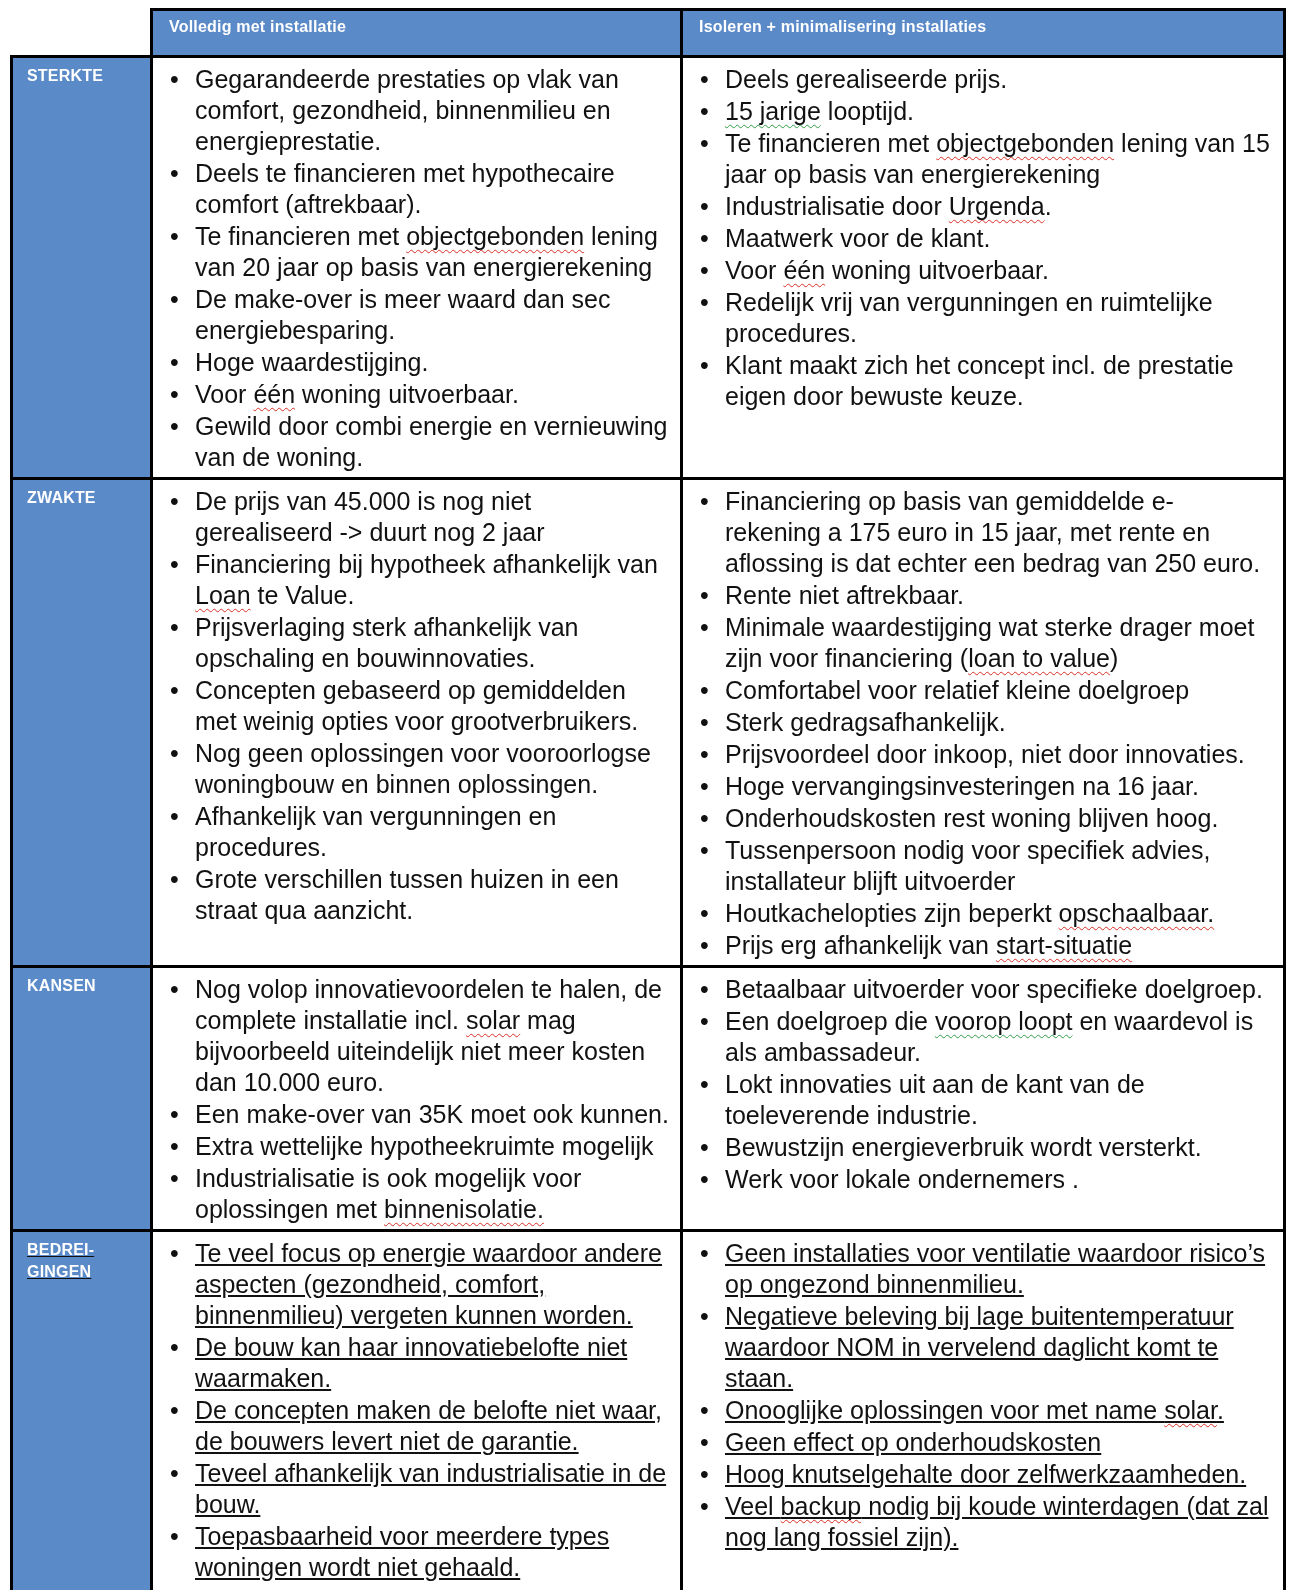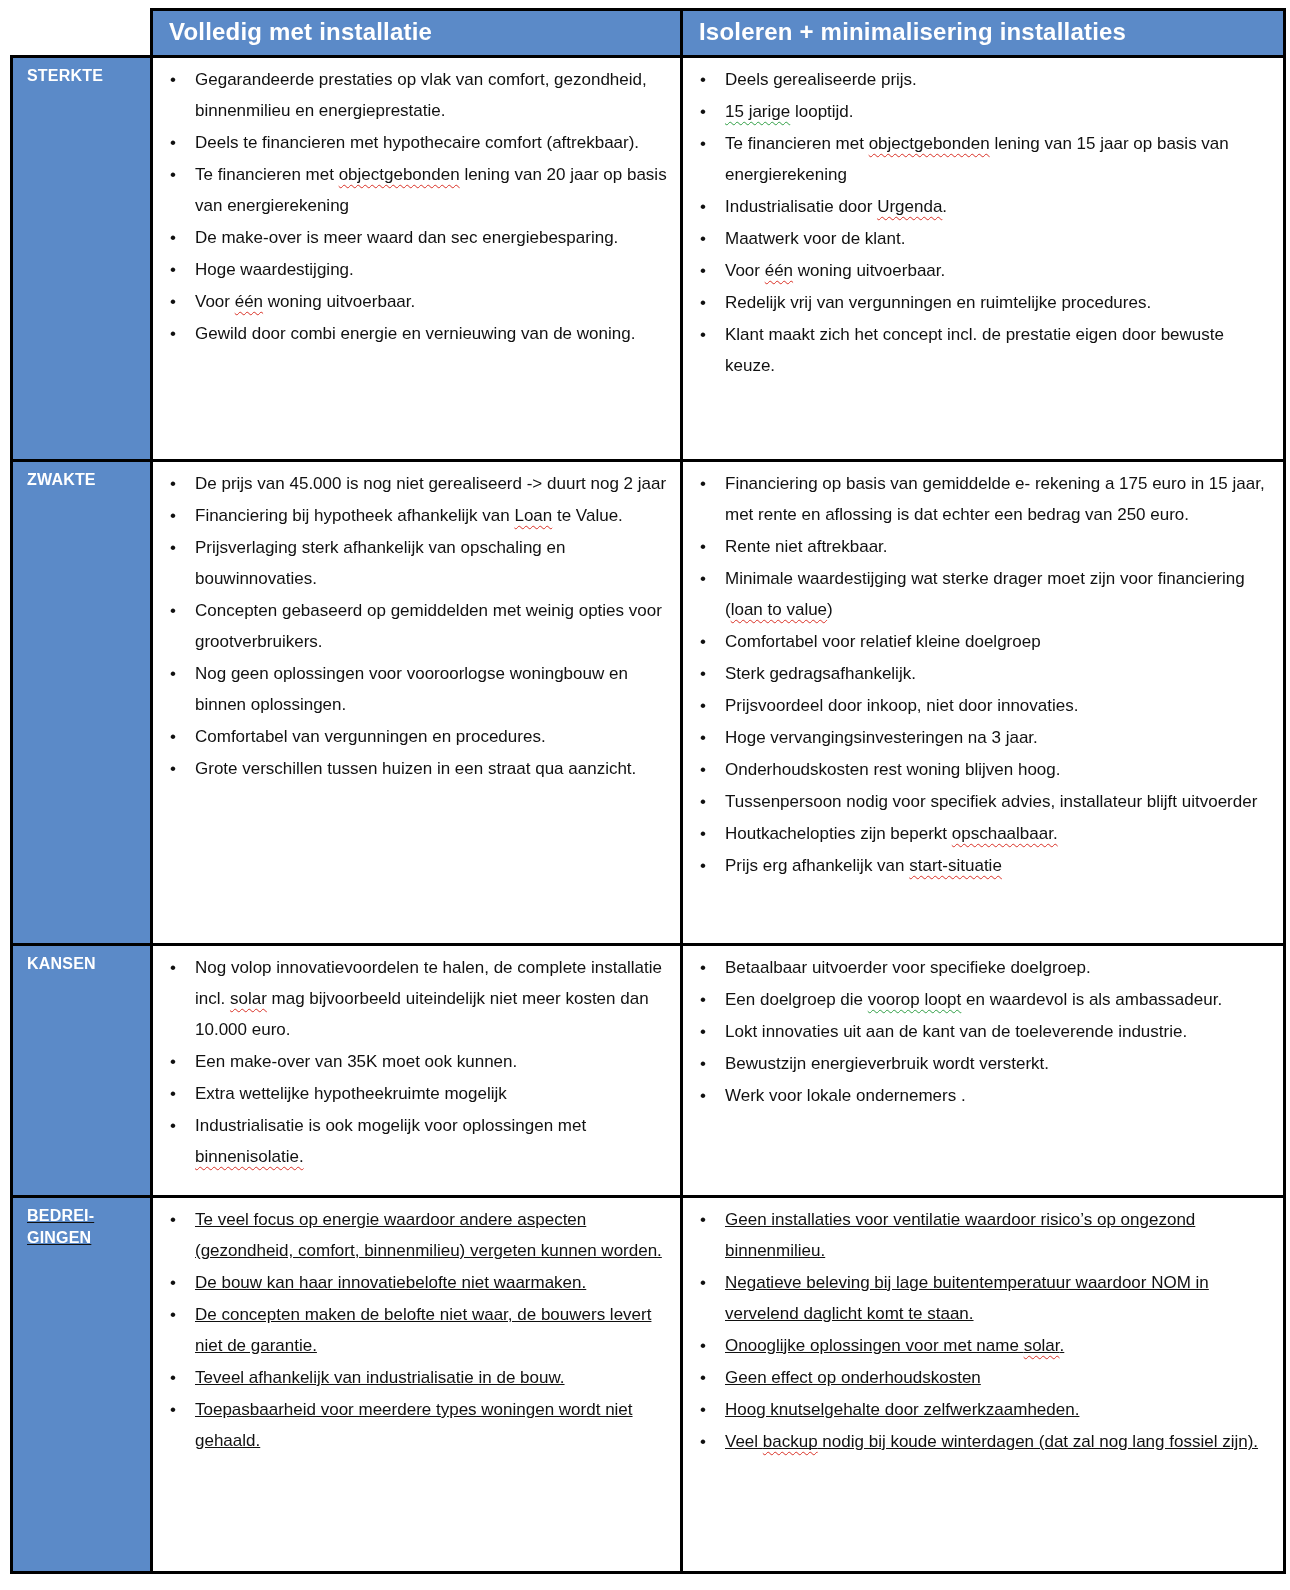--- a/index.html
+++ b/index.html
@@ -20,21 +20,21 @@
   col.c-one   { width: 530px; }
   col.c-two   { width: 603px; }
 
   th, td { border: 3px solid #000; vertical-align: top; }
 
   th.corner { border: none; background: #fff; }
 
   th.colhead {
     background: var(--blue, #5b8ac8);
     color: #fff;
-    font-size: 24px;
+    font-size: 16px;
     font-weight: 700;
     text-align: left;
     padding: 7px 8px 7px 16px;
     height: 47px;
     letter-spacing: 0.2px;
   }
 
   th.rowlabel {
     background: var(--blue, #5b8ac8);
     color: #ffffff;
@@ -45,21 +45,21 @@
     white-space: pre-line;
     line-height: 1.4;
     letter-spacing: 0.2px;
   }
 
   td.cell { padding: 5px 8px 4px 0; background: #fff; }
 
   ul.bullets {
     list-style: none;
     margin: 0; padding: 0;
-    font-size: 17px;
+    font-size: 25px;
     line-height: 31px;
     color: #111;
   }
   ul.bullets li {
     position: relative;
     padding-left: 42px;
     margin-top: 1px;
   }
   ul.bullets li::before {
     content: "\2022";
@@ -136,33 +136,33 @@
         </tr>
         <tr class="r1">
           <th class="rowlabel">ZWAKTE</th>
           <td class="cell">
             <ul class="bullets">
               <li><span>De prijs van 45.000 is nog niet gerealiseerd -&gt; duurt nog 2 jaar</span></li>
               <li><span>Financiering bij hypotheek afhankelijk van </span><span class="sq-red">Loan</span><span> te Value.</span></li>
               <li><span>Prijsverlaging sterk afhankelijk van opschaling en bouwinnovaties.</span></li>
               <li><span>Concepten gebaseerd op gemiddelden met weinig opties voor grootverbruikers.</span></li>
               <li><span>Nog geen oplossingen voor vooroorlogse woningbouw en binnen oplossingen.</span></li>
-              <li><span>Comfortabel van vergunningen en procedures.</span></li>
+              <li><span>Afhankelijk van vergunningen en procedures.</span></li>
               <li><span>Grote verschillen tussen huizen in een straat qua aanzicht.</span></li>
             </ul>
           </td>
           <td class="cell">
             <ul class="bullets">
               <li><span>Financiering op basis van gemiddelde e- rekening a 175 euro in 15 jaar, met rente en aflossing is dat echter een bedrag van 250 euro.</span></li>
               <li><span>Rente niet aftrekbaar.</span></li>
               <li><span>Minimale waardestijging wat sterke drager moet zijn voor financiering (</span><span class="sq-red">loan to value</span><span>)</span></li>
               <li><span>Comfortabel voor relatief kleine doelgroep</span></li>
               <li><span>Sterk gedragsafhankelijk.</span></li>
               <li><span>Prijsvoordeel door inkoop, niet door innovaties.</span></li>
-              <li><span>Hoge vervangingsinvesteringen na 3 jaar.</span></li>
+              <li><span>Hoge vervangingsinvesteringen na 16 jaar.</span></li>
               <li><span>Onderhoudskosten rest woning blijven hoog.</span></li>
               <li><span>Tussenpersoon nodig voor specifiek advies, installateur blijft uitvoerder</span></li>
               <li><span>Houtkachelopties zijn beperkt </span><span class="sq-red">opschaalbaar.</span></li>
               <li><span>Prijs erg afhankelijk van </span><span class="sq-red">start-situatie</span></li>
             </ul>
           </td>
         </tr>
         <tr class="r2">
           <th class="rowlabel">KANSEN</th>
           <td class="cell">

